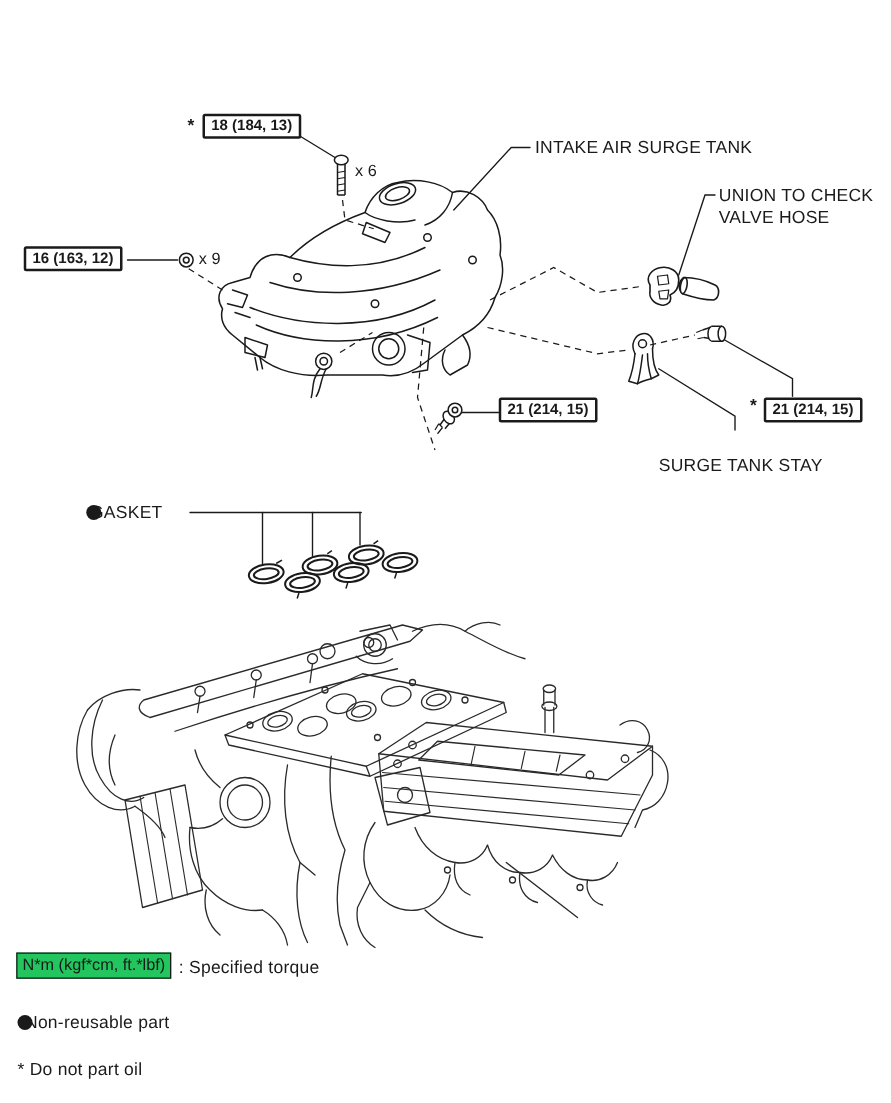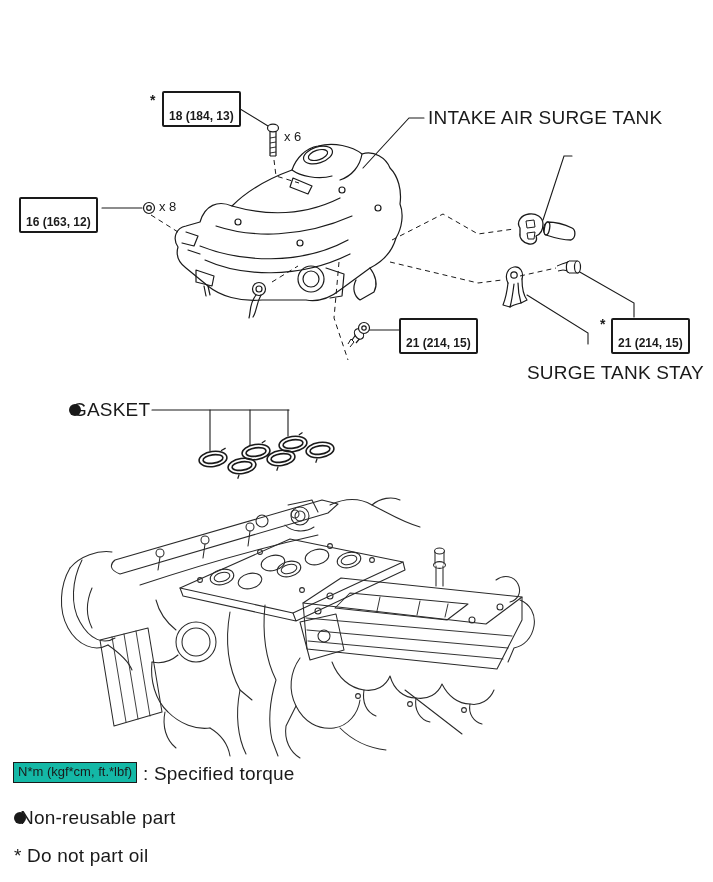--- a/index.html
+++ b/index.html
@@ -1,26 +1,26 @@
 <!DOCTYPE html>
 <html><head>
 <meta charset="utf-8">
 <style>
   html,body{margin:0;padding:0;background:#fff;}
   body{width:713px;height:882px;position:relative;overflow:hidden;
        font-family:"Liberation Sans",sans-serif;color:#1a1a1a;}
   .stage{position:absolute;left:0;top:0;width:713px;height:882px;}
   svg.art{position:absolute;left:0;top:0;}
-  .lbl{position:absolute;font-size:19px;line-height:17px;white-space:nowrap;
+  .lbl{position:absolute;font-size:14px;line-height:17px;white-space:nowrap;
        letter-spacing:.2px;}
   .tbox{position:absolute;border:2px solid #1a1a1a;border-radius:2px;background:#fff;
-        padding:16px 5px 2px;font-size:12px;font-weight:bold;white-space:nowrap;}
+        padding:0 5px 2px;font-size:12px;font-weight:bold;white-space:nowrap;}
   .ast{position:absolute;font-size:14px;font-weight:bold;white-space:nowrap;}
   .count{position:absolute;font-size:13px;white-space:nowrap;}
-  .legendbox{position:absolute;border:1px solid #1a1a1a;background:#14b8a6;
+  .legendbox{position:absolute;border:1px solid #1a1a1a;background:#22c55e;
         padding:1px 4px 3px;font-size:13px;white-space:nowrap;}
   .bullet{position:absolute;width:12px;height:12px;border-radius:50%;background:#1a1a1a;}
 </style>
 </head>
 <body>
 
 <div class="stage">
 
 <svg class="art" width="713" height="882" viewBox="0 0 713 882">
 
@@ -236,24 +236,28 @@
         <circle cx="464" cy="710" r="2.4"></circle>
     <path d="M405,690 L462,734"></path>
   </g>
 </svg>
 
   <span class="ast" style="left:150px;top:92px">*</span>
   <div class="tbox" style="left:162px;top:91px">18 (184, 13)</div>
   <span class="count" style="left:284px;top:129px">x 6</span>
 
   <div class="tbox" style="left:19px;top:197px">16 (163, 12)</div>
-  <span class="count" style="left:159px;top:199px">x 8</span>
+  <span class="count" style="left:159px;top:199px">x 9</span>
 
   <div class="lbl" style="left:428px;top:109px">INTAKE AIR SURGE TANK</div>
 
+  <div class="lbl" style="left:575px;top:148px">
+    <div>UNION TO CHECK</div>
+    <div>VALVE HOSE</div>
+  </div>
 
   <div class="tbox" style="left:399px;top:318px">21 (214, 15)</div>
 
   <span class="ast" style="left:600px;top:316px">*</span>
   <div class="tbox" style="left:611px;top:318px">21 (214, 15)</div>
 
   <div class="lbl" style="left:527px;top:364px">SURGE TANK STAY</div>
 
   <span class="bullet" style="left:69px;top:404px"></span>
   <div class="lbl" style="left:72px;top:401px">GASKET</div>

